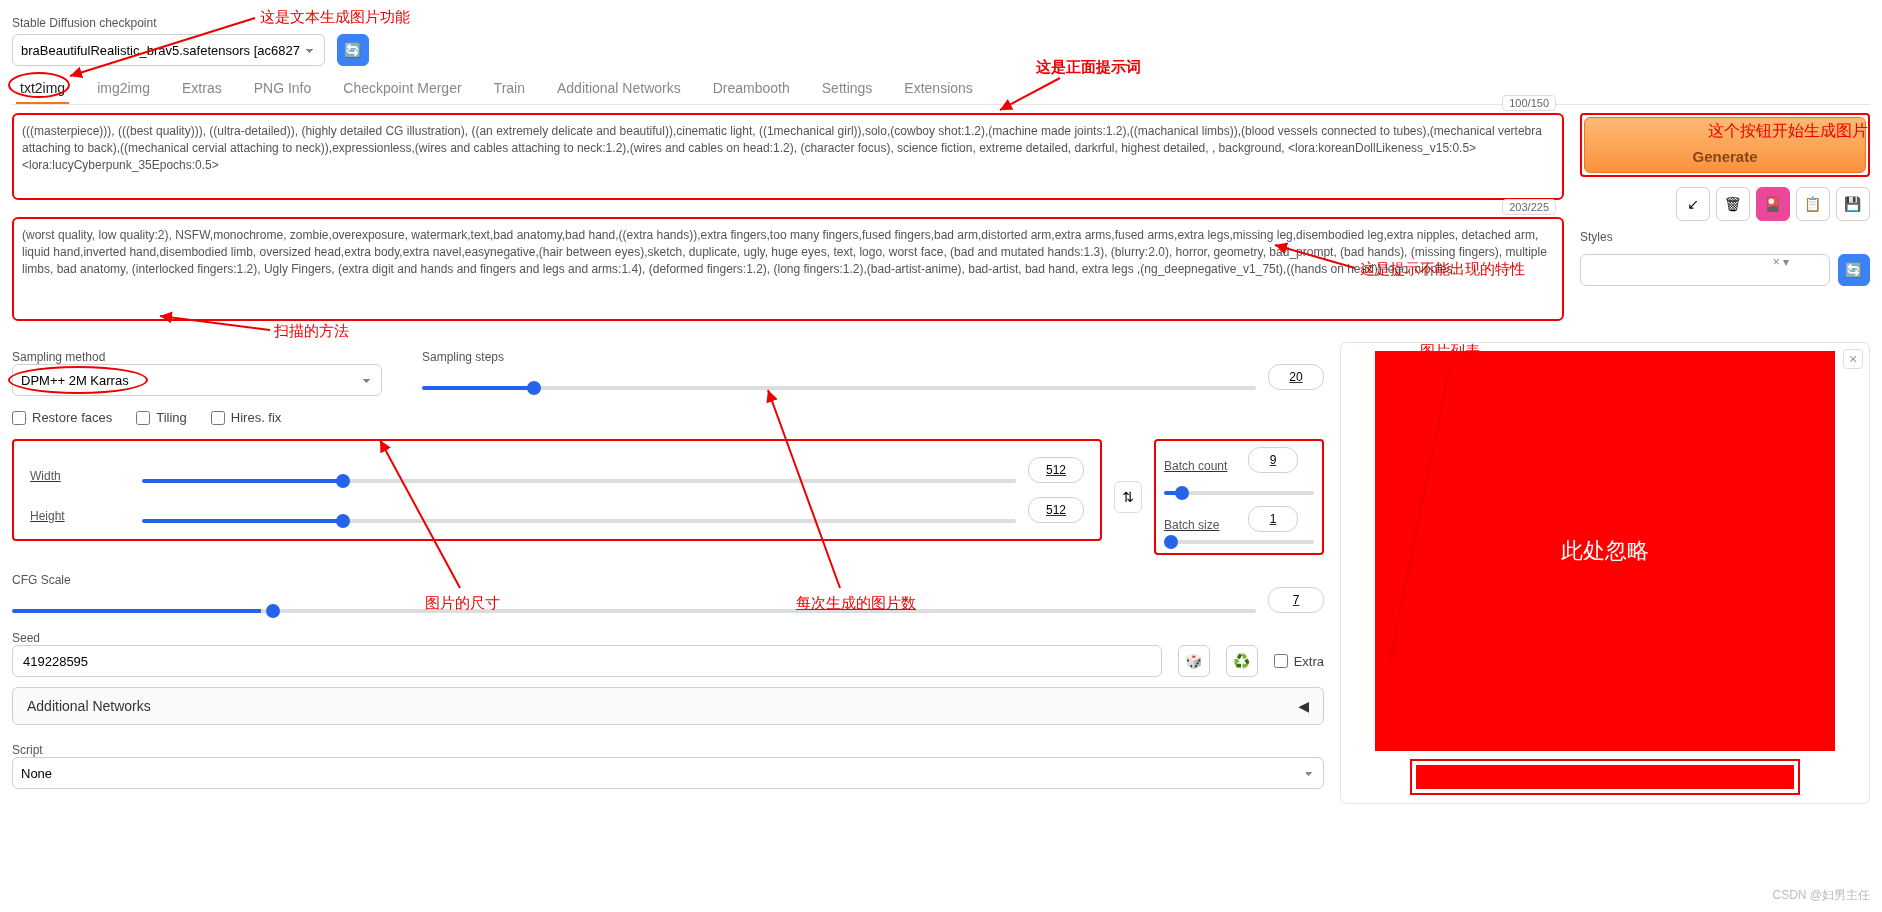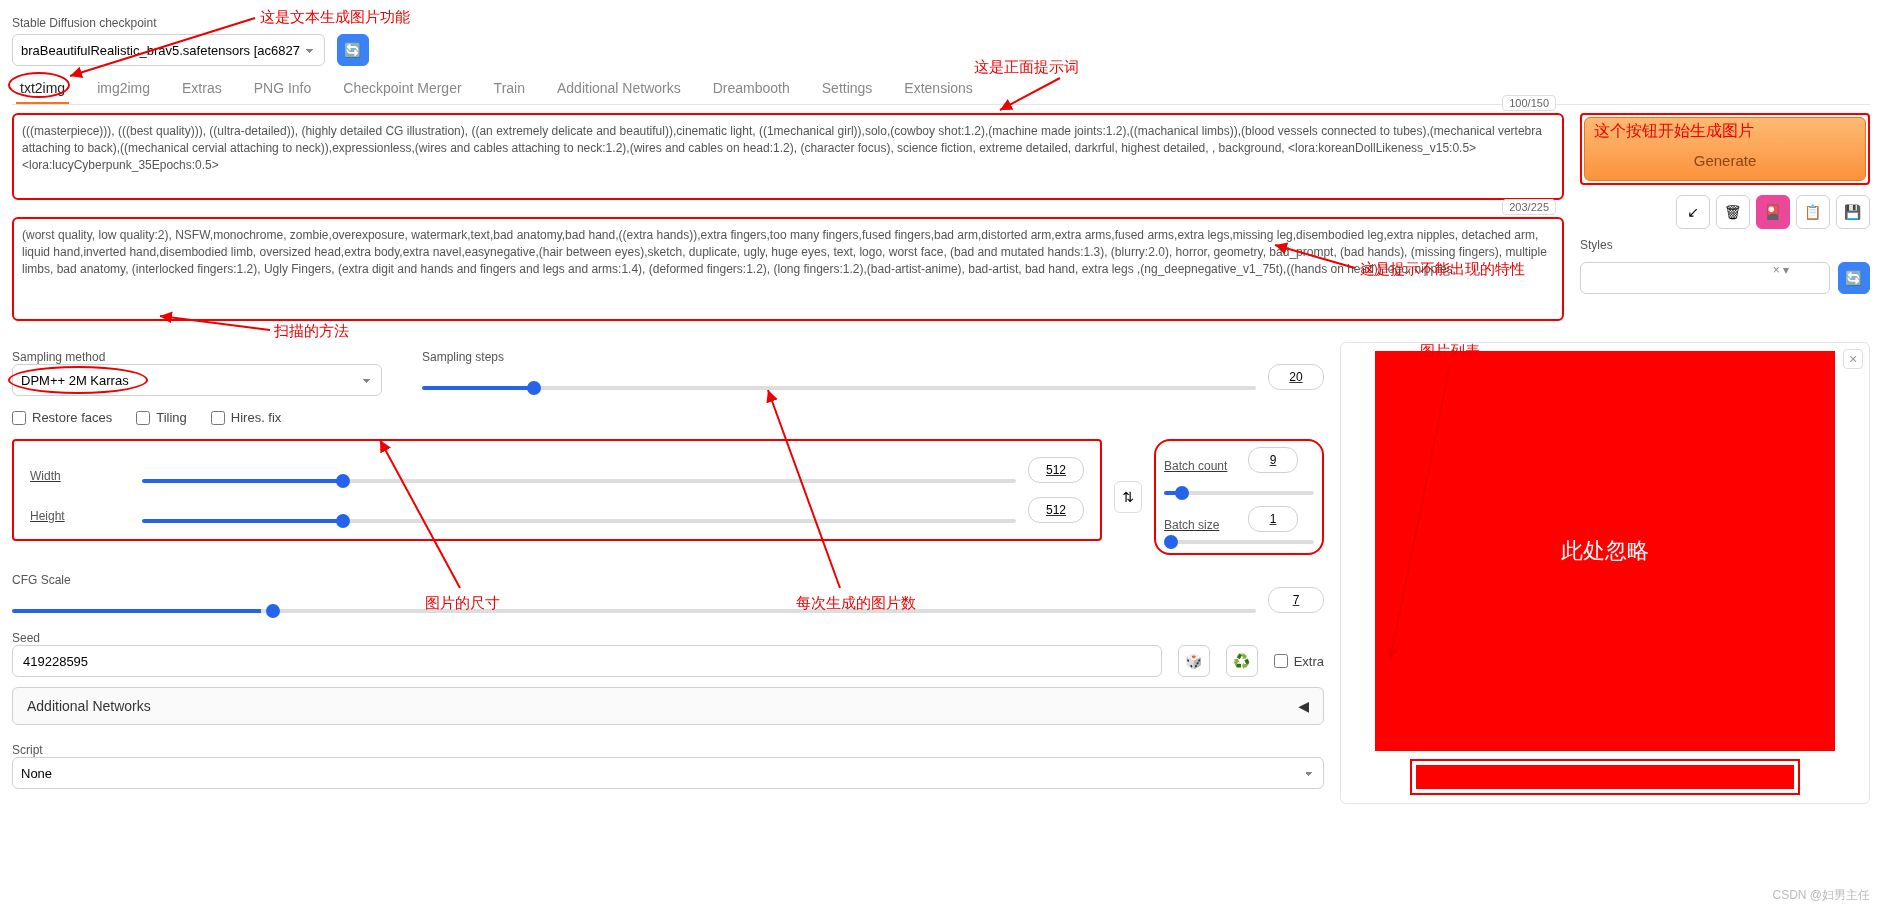--- a/index.html
+++ b/index.html
@@ -10,21 +10,21 @@
 .select-field { height: 32px; border: 1px solid #d0d0d0; border-radius: 6px; padding: 0 24px 0 8px; background: #fff; font-size: 13px; min-width: 260px; appearance: none; background-image: linear-gradient(45deg, transparent 50%, #888 50%), linear-gradient(135deg, #888 50%, transparent 50%); background-position: calc(100% - 14px) 14px, calc(100% - 10px) 14px; background-size: 4px 4px; background-repeat: no-repeat; }
 .icon-btn { width: 32px; height: 32px; border: 1px solid #d0d0d0; border-radius: 6px; background: #fff; display: inline-flex; align-items: center; justify-content: center; cursor: pointer; font-size: 14px; }
 .icon-btn.blue { background: #3b82f6; color: #fff; border-color: #3b82f6; }
 .tabs { display: flex; gap: 24px; border-bottom: 1px solid #e5e5e5; margin-bottom: 8px; padding-left: 4px; }
 .tab { padding: 6px 4px; color: #888; font-size: 14px; cursor: pointer; border-bottom: 2px solid transparent; }
 .tab.active { color: #222; font-weight: 500; border-bottom-color: #f97316; }
 .main-grid { display: grid; grid-template-columns: 1fr 290px; gap: 16px; align-items: start; }
 .prompt-wrap { position: relative; margin-bottom: 8px; }
 .prompt-textarea { width: 100%; border: 2px solid #e00; border-radius: 6px; padding: 8px; font-size: 12px; color: #555; resize: none; font-family: inherit; line-height: 1.4; }
 .counter { position: absolute; right: 8px; top: -18px; background: #fff; border: 1px solid #ddd; border-radius: 4px; padding: 1px 6px; font-size: 11px; color: #666; }
-.generate-btn { width: 100%; height: 64px; background: linear-gradient(#fdba74, #fb923c); border: 1px solid #f97316; border-radius: 6px; font-size: 15px; color: #8b4513; cursor: pointer; font-weight: 400; }
+.generate-btn { width: 100%; height: 56px; background: linear-gradient(#fdba74, #fb923c); border: 1px solid #f97316; border-radius: 6px; font-size: 15px; color: #8b4513; cursor: pointer; font-weight: 700; }
 .mini-btns { display: flex; gap: 6px; margin-top: 10px; justify-content: flex-end; }
 .mini-btns .icon-btn { width: 34px; height: 34px; }
 .styles-row { display: flex; align-items: center; gap: 8px; margin-top: 10px; }
 .styles-select { flex: 1; height: 32px; border: 1px solid #d0d0d0; border-radius: 6px; padding-right: 40px; text-align: right; color: #888; font-size: 12px; }
 .controls-grid { display: grid; grid-template-columns: 1fr 530px; gap: 16px; margin-top: 10px; }
 .left-controls { display: flex; flex-direction: column; gap: 10px; }
 .row { display: flex; align-items: center; gap: 16px; }
 .slider-row { display: flex; align-items: flex-end; gap: 12px; text-decoration: underline; }
 .slider-label { font-size: 12px; color: #555; min-width: 100px; }
 .slider { flex: 1; -webkit-appearance: none; height: 4px; background: #ddd; border-radius: 2px; outline: none; }
@@ -33,45 +33,45 @@
 .slider-fill-20 { background: linear-gradient(to right, #2563eb 0%, #2563eb 13%, #ddd 13%, #ddd 100%); }
 .slider-fill-512 { background: linear-gradient(to right, #2563eb 0%, #2563eb 23%, #ddd 23%, #ddd 100%); }
 .slider-fill-9 { background: linear-gradient(to right, #2563eb 0%, #2563eb 9%, #ddd 9%, #ddd 100%); }
 .slider-fill-1 { background: linear-gradient(to right, #2563eb 0%, #2563eb 0%, #ddd 0%, #ddd 100%); }
 .slider-fill-7 { background: linear-gradient(to right, #2563eb 0%, #2563eb 20%, #ddd 20%, #ddd 100%); }
 .num-input { width: 56px; height: 26px; border: 1px solid #d0d0d0; border-radius: 12px; text-align: center; font-size: 12px; }
 .checkbox-row { display: flex; gap: 24px; margin: 4px 0; }
 .checkbox-item { display: flex; align-items: center; gap: 6px; font-size: 13px; color: #444; }
 .checkbox-item input { width: 14px; height: 14px; }
 .dim-block { border: 2px solid #e00; border-radius: 4px; padding: 16px; }
-.batch-block { border: 2px solid #e00; border-radius: 16px; padding: 6px 8px; }
+.batch-block { border: 2px solid #e00; border-radius: 4px; padding: 6px 8px; }
 .swap-btn { width: 28px; height: 32px; border: 1px solid #ddd; border-radius: 6px; background: #fff; cursor: pointer; font-size: 14px; }
 .wh-grid { display: grid; grid-template-columns: 1fr 32px 170px; gap: 10px; align-items: start; }
 .seed-input { flex: 1; height: 32px; border: 1px solid #d0d0d0; border-radius: 6px; padding: 0 10px; font-size: 13px; }
 .accordion { border: 1px solid #d0d0d0; border-radius: 6px; padding: 10px 14px; display: flex; justify-content: space-between; align-items: center; background: #fafafa; cursor: pointer; font-size: 14px; }
 .right-output { border: 1px solid #e5e5e5; border-radius: 6px; padding: 8px; position: relative; min-height: 440px; }
 .output-img { background: #ff0000; width: 460px; height: 400px; margin: 0 auto; display: flex; align-items: center; justify-content: center; color: #fff; font-size: 22px; }
 .output-strip { border: 2px solid #e00; height: 36px; width: 390px; margin: 8px auto 0; padding: 4px; }
 .output-strip-inner { background: #ff0000; width: 100%; height: 100%; }
 .close-x { position: absolute; top: 6px; right: 6px; width: 20px; height: 20px; border: 1px solid #ddd; border-radius: 4px; font-size: 11px; color: #999; display: flex; align-items: center; justify-content: center; cursor: pointer; }
 .annot { position: absolute; color: #e00; font-size: 15px; pointer-events: none; z-index: 100; font-weight: 500; }
 .arrow-line { position: absolute; pointer-events: none; z-index: 99; }
 .red-circle { border: 2px solid #e00; border-radius: 50%; position: absolute; pointer-events: none; z-index: 98; }
 .watermark { position: fixed; bottom: 8px; right: 12px; color: #bbb; font-size: 12px; }
 .sampling-select-wrap { position: relative; display: inline-block; }
 </style>
 </head>
 <body>
 
 <div class="annot" style="top:8px; left:260px;">这是文本生成图片功能</div>
-<div class="annot" style="top:58px; left:974px;">这是正面提示词</div>
+<div class="annot" style="top:58px; left:1036px;font-weight:bold;">这是正面提示词</div>
 <div class="annot" style="top:260px; left:1360px;">这是提示不能出现的特性</div>
 <div class="annot" style="top:322px; left:274px;">扫描的方法</div>
 <div class="annot" style="top:594px; left:425px;">图片的尺寸</div>
-<div class="annot" style="top:594px; left:796px;">每次生成的图片数</div>
+<div class="annot" style="top:594px; left:796px;text-decoration:underline;">每次生成的图片数</div>
 <div class="annot" style="top:342px; left:1420px;">图片列表</div>
 
 <svg class="arrow-line" style="top:0;left:0;width:1560px;height:720px;">
   <defs>
       <marker id="ah" markerWidth="8" markerHeight="8" refX="6" refY="3" orient="auto">
         <path d="M0,0 L6,3 L0,6 Z" fill="#e00"></path>
       </marker>
     </defs>
   <line x1="255" y1="18" x2="70" y2="76" stroke="#e00" stroke-width="2" marker-end="url(#ah)"></line>
   <line x1="1060" y1="78" x2="1000" y2="110" stroke="#e00" stroke-width="2" marker-end="url(#ah)"></line>
@@ -114,21 +114,21 @@
       <div class="counter">100/150</div>
       <textarea class="prompt-textarea" rows="4" style="">(((masterpiece))), (((best quality))), ((ultra-detailed)), (highly detailed CG illustration), ((an extremely delicate and beautiful)),cinematic light, ((1mechanical girl)),solo,(cowboy shot:1.2),(machine made joints:1.2),((machanical limbs)),(blood vessels connected to tubes),(mechanical vertebra attaching to back),((mechanical cervial attaching to neck)),expressionless,(wires and cables attaching to neck:1.2),(wires and cables on head:1.2), (character focus), science fiction, extreme detailed, darkrful, highest detailed, , background, &lt;lora:koreanDollLikeness_v15:0.5&gt; &lt;lora:lucyCyberpunk_35Epochs:0.5&gt;</textarea>
     </div>
     <div class="prompt-wrap" style="margin-top:14px">
       <div class="counter">203/225</div>
       <textarea class="prompt-textarea" rows="5" style="">(worst quality, low quality:2), NSFW,monochrome, zombie,overexposure, watermark,text,bad anatomy,bad hand,((extra hands)),extra fingers,too many fingers,fused fingers,bad arm,distorted arm,extra arms,fused arms,extra legs,missing leg,disembodied leg,extra nipples, detached arm, liquid hand,inverted hand,disembodied limb, oversized head,extra body,extra navel,easynegative,(hair between eyes),sketch, duplicate, ugly, huge eyes, text, logo, worst face, (bad and mutated hands:1.3), (blurry:2.0), horror, geometry, bad_prompt, (bad hands), (missing fingers), multiple limbs, bad anatomy, (interlocked fingers:1.2), Ugly Fingers, (extra digit and hands and fingers and legs and arms:1.4), (deformed fingers:1.2), (long fingers:1.2),(bad-artist-anime), bad-artist, bad hand, extra legs ,(ng_deepnegative_v1_75t),((hands on head)) logo, nipples,</textarea>
     </div>
   </div>
   <div>
     <div style="position:relative; border:2px solid #e00; border-radius:4px; padding:2px;">
-      <div class="annot" style="top:6px; left:12px; right:0; text-align:left; font-size:16px;">这个按钮开始生成图片</div>
+      <div class="annot" style="top:6px; left:12px; right:0; text-align:right; font-size:16px;">这个按钮开始生成图片</div>
       <button class="generate-btn" style="padding-top:22px">Generate</button>
     </div>
     <div class="mini-btns">
       <button class="icon-btn">↙</button>
       <button class="icon-btn">🗑</button>
       <button class="icon-btn" style="background:#ec4899;color:#fff;border-color:#ec4899">🎴</button>
       <button class="icon-btn">📋</button>
       <button class="icon-btn">💾</button>
     </div>
     <div style="margin-top:8px">

